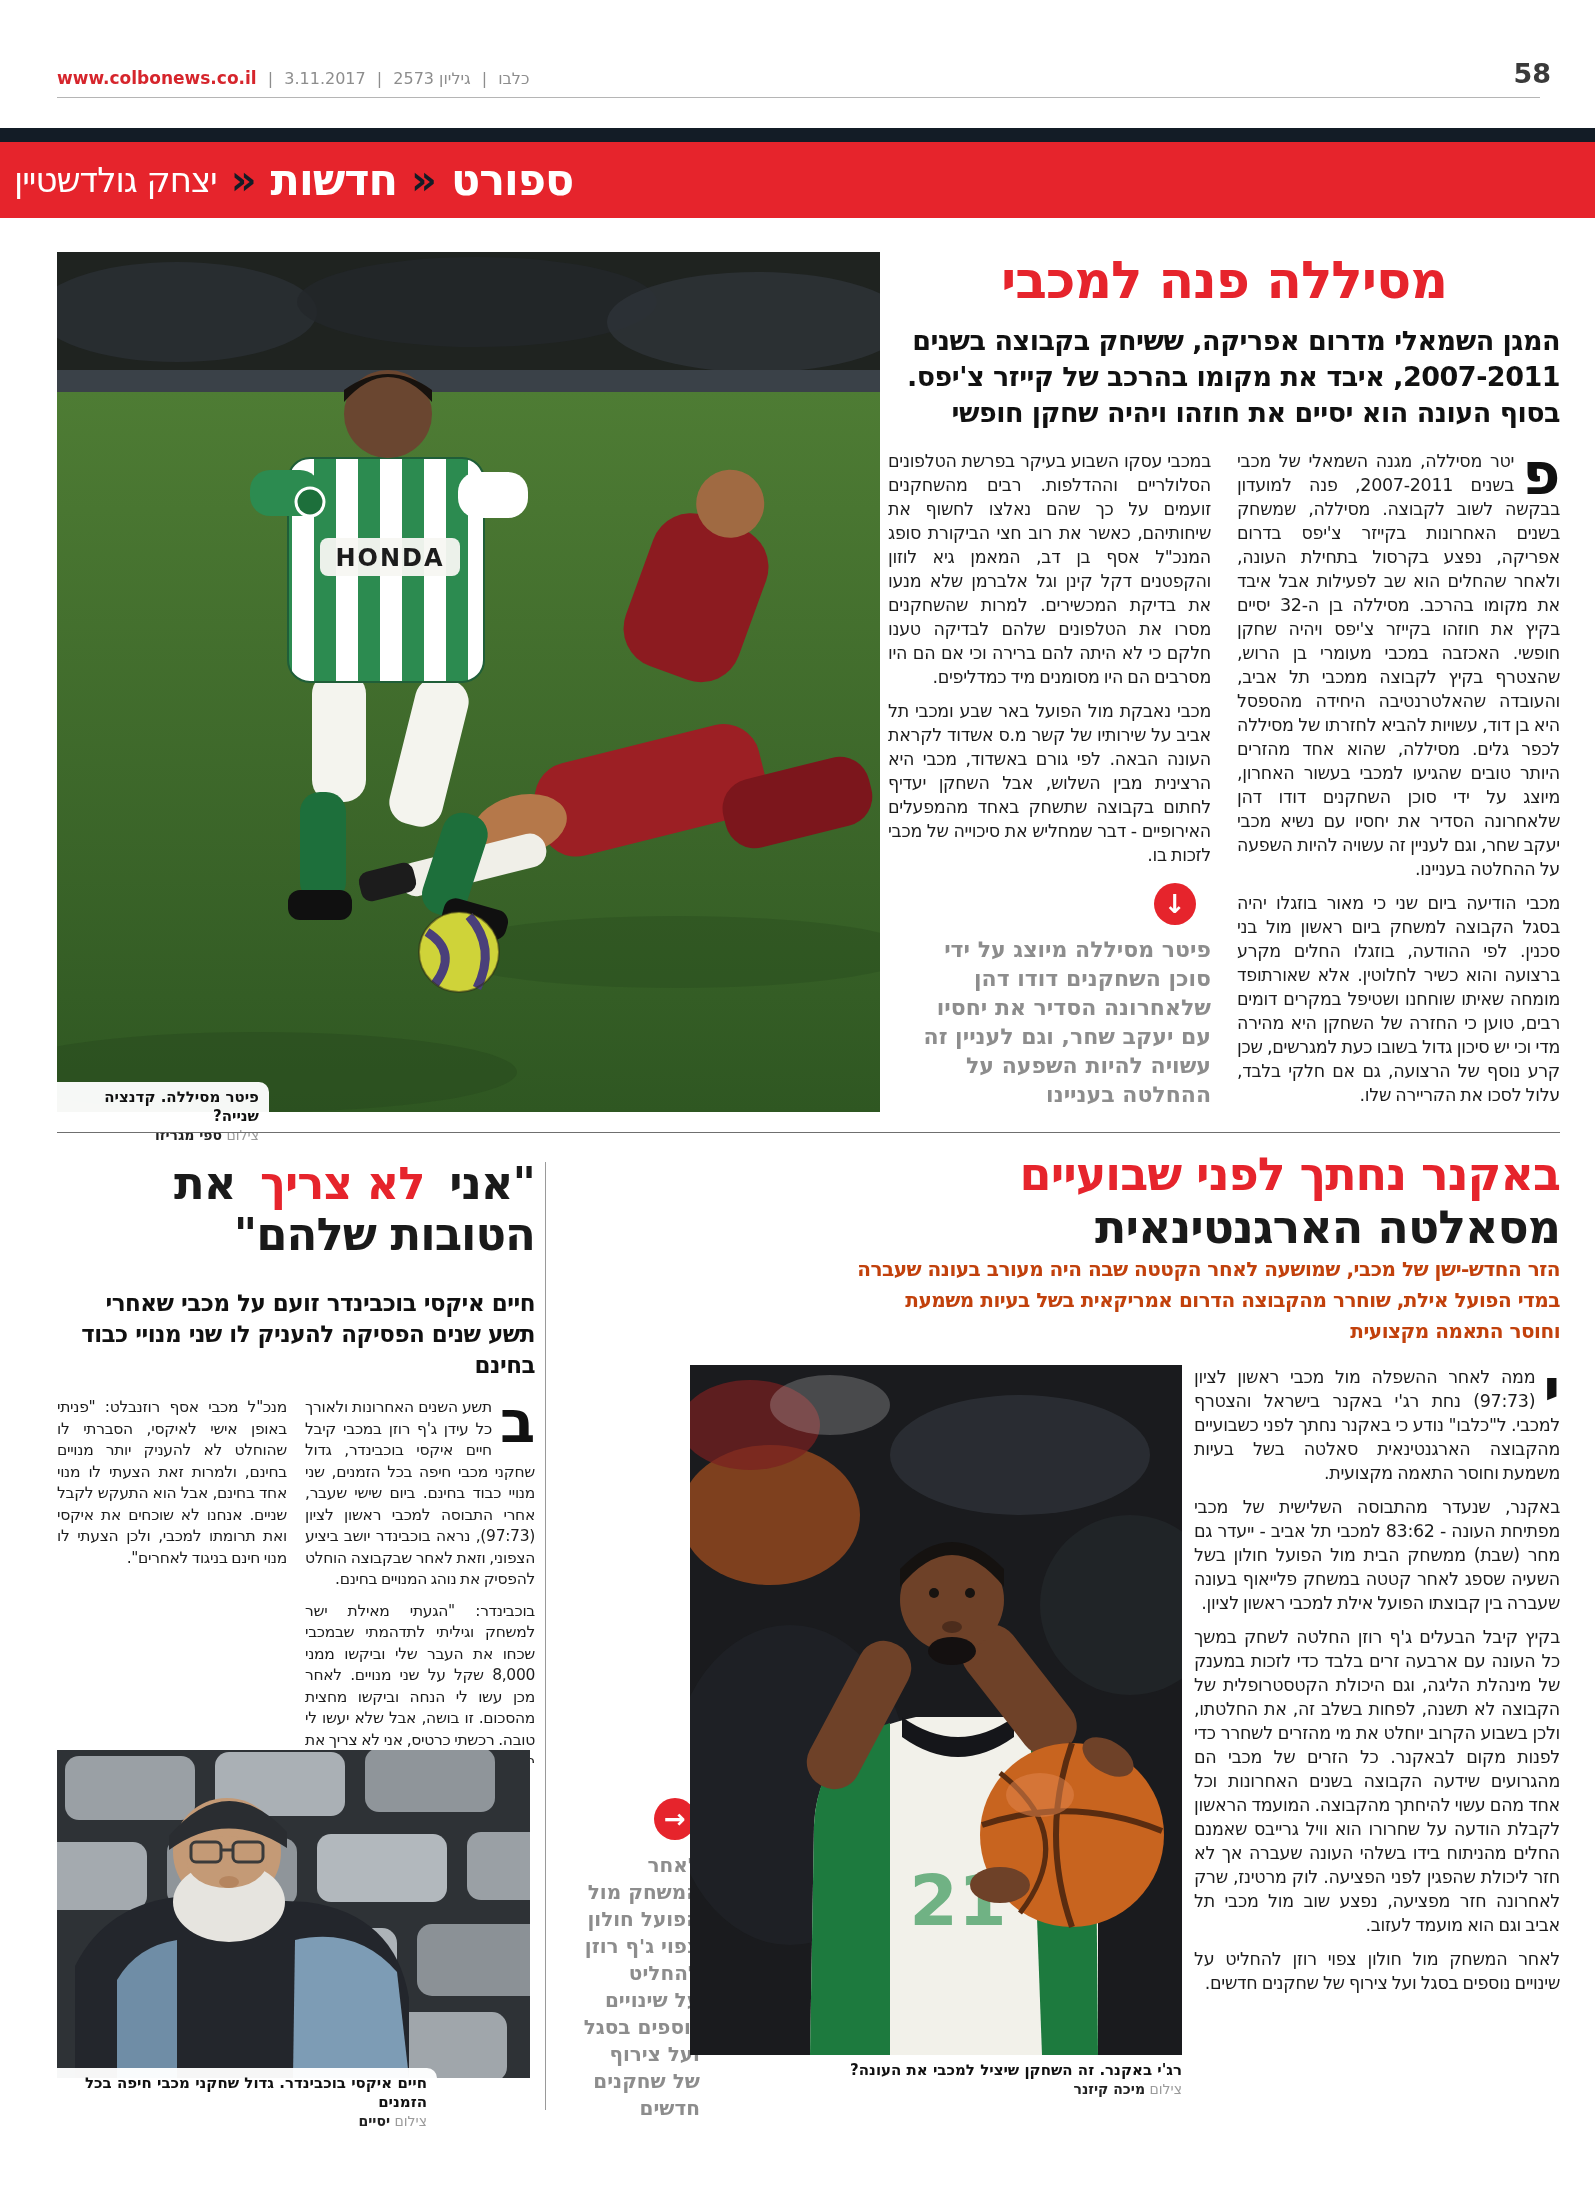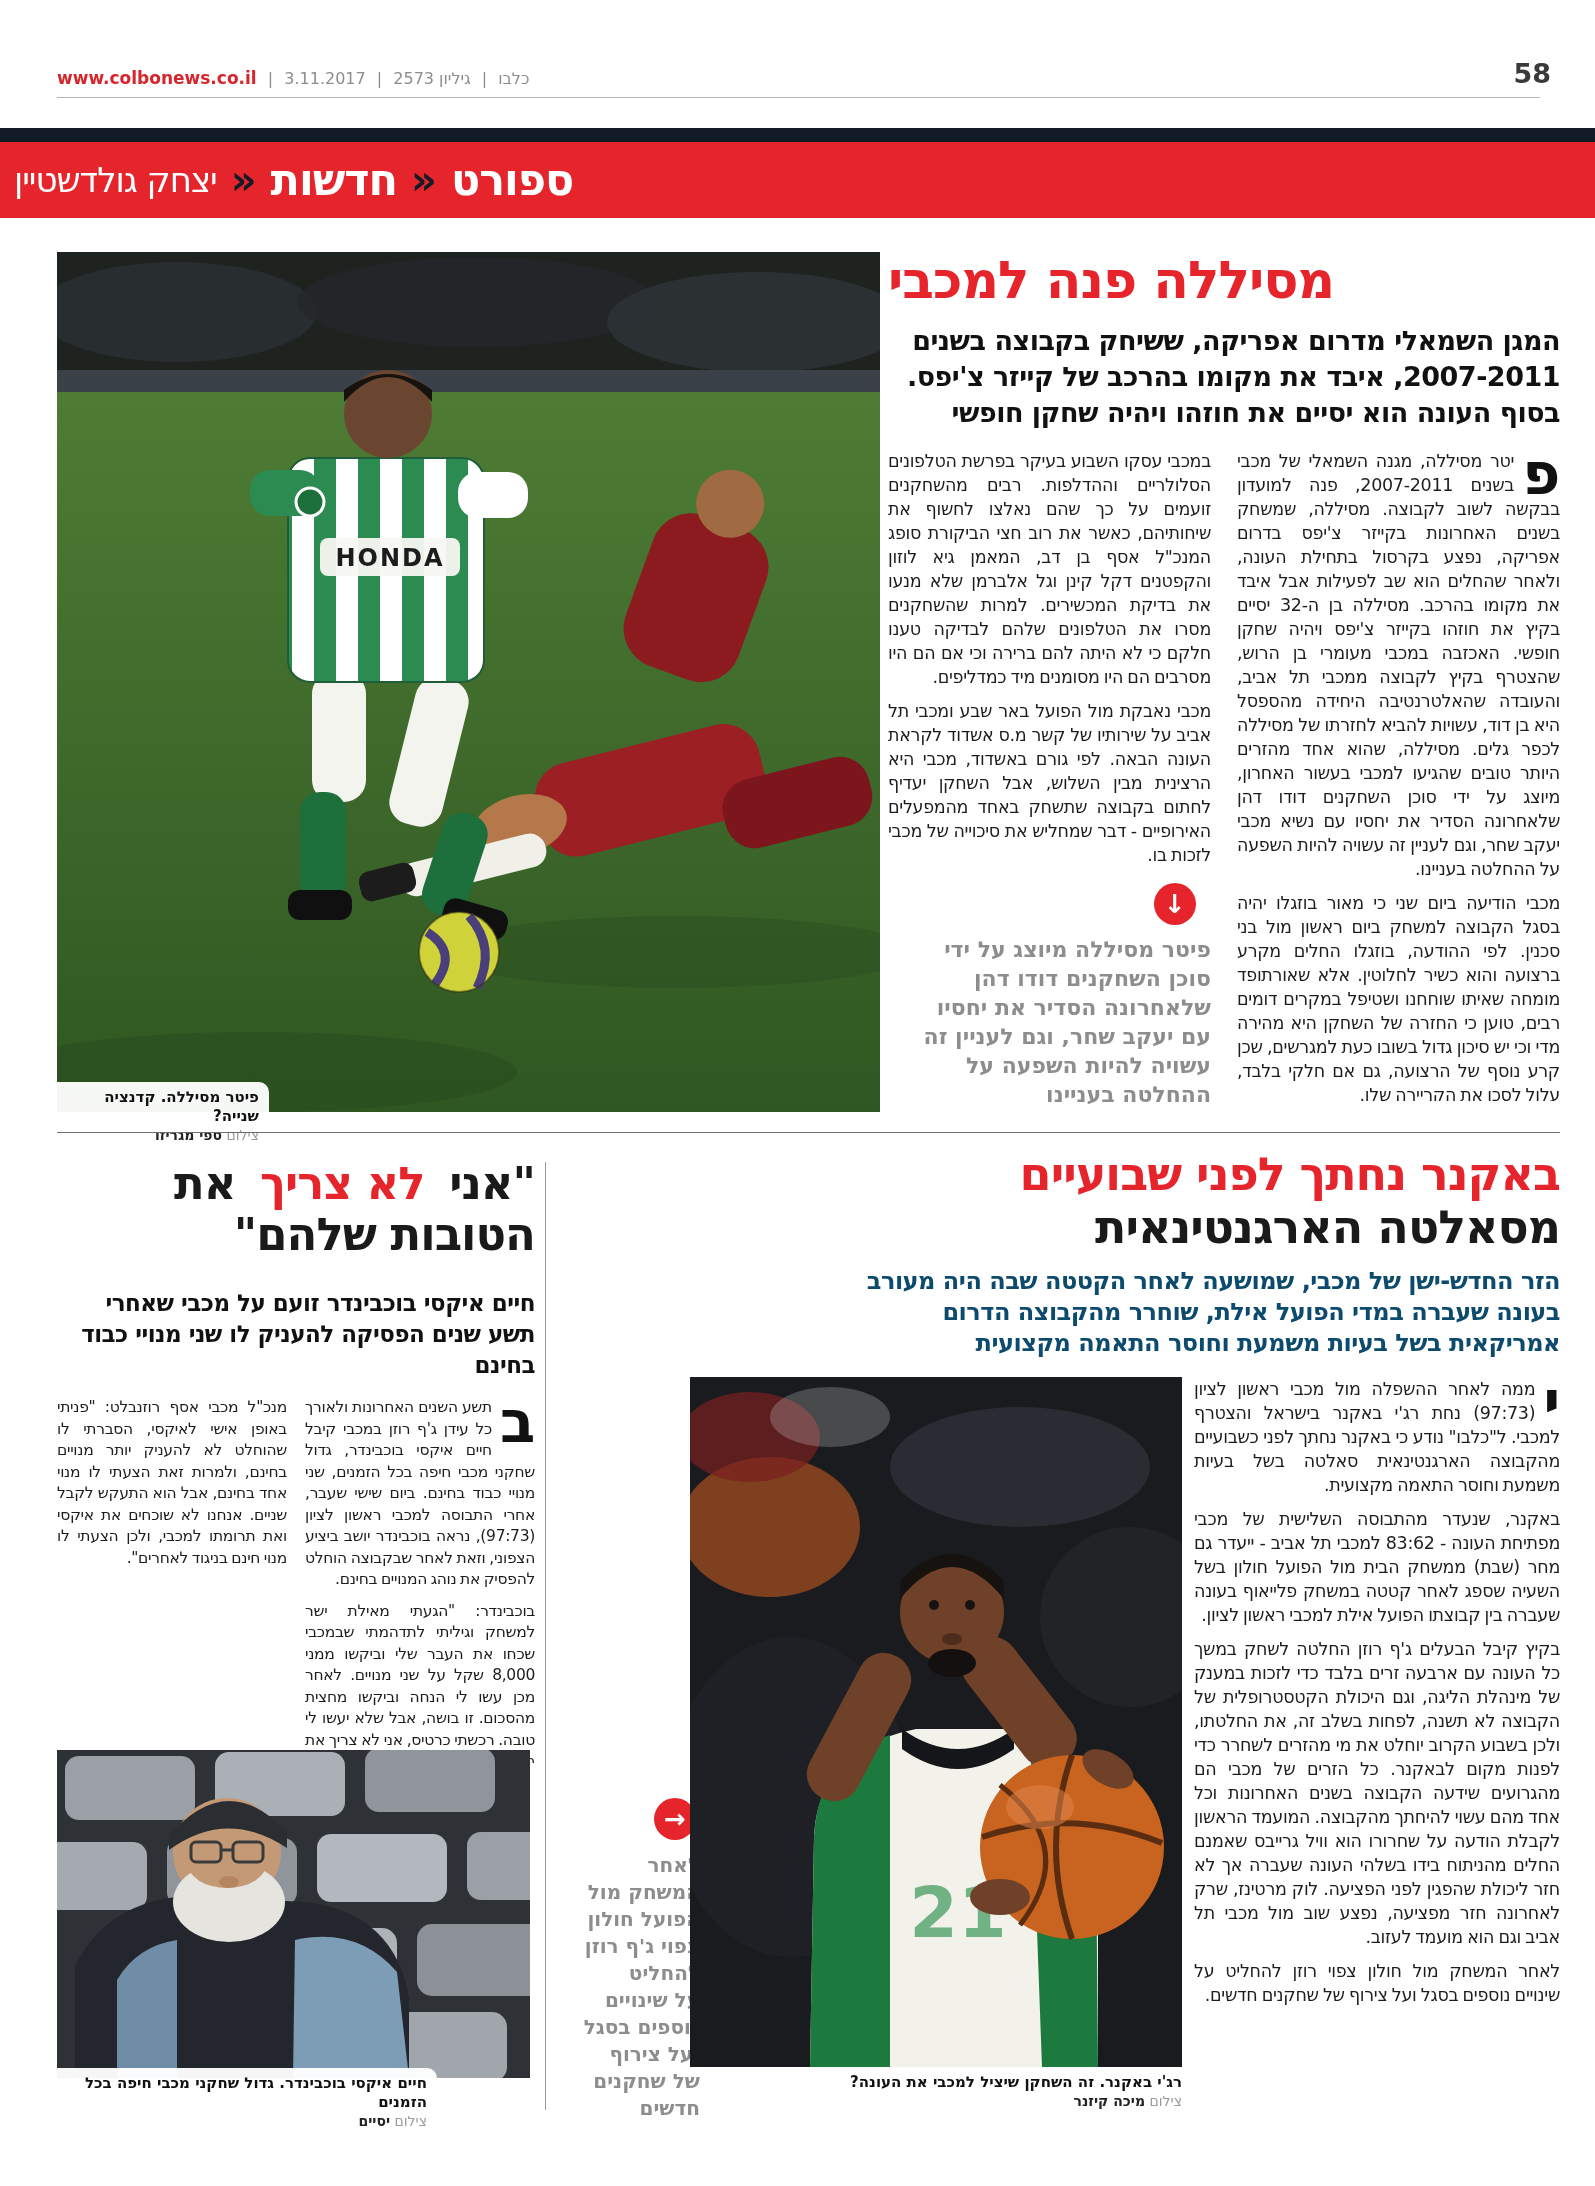--- a/index.html
+++ b/index.html
@@ -29,21 +29,21 @@
   .hl-black { color:#1a1a1a; }
   .bodycol { text-align: justify; color:#1d1d1d; letter-spacing:-0.3px; word-spacing:-1px; }
   .bodycol p { margin-bottom: 10px; }
   .dropcap { float: right; font-size:58px; line-height:46px; font-weight:bold; color:#111;
              margin-left:8px; margin-top:2px; }
   .pullquote-text { color:#8d8d8d; font-weight:bold; white-space:pre-line; text-align:right; }
   .qcircle { width:42px; height:42px; border-radius:50%; background:#e6242c; color:#fff;
              display:flex; align-items:center; justify-content:center; font-size:26px; font-weight:bold; }
   
   .art1 { position:absolute; right:35px; top:252px; width:672px; }
-  .art1 h1 { font-size:52px; line-height:57px; font-weight:bold; text-align:left; letter-spacing:-1px; }
+  .art1 h1 { font-size:52px; line-height:57px; font-weight:bold; text-align:center; letter-spacing:-1px; }
   .art1 .subtitle { margin-top:14px; font-size:27px; line-height:36px; font-weight:bold;
                     color:#111; text-align:right; letter-spacing:-0.5px; }
   .art1 .cols { margin-top:18px; display:flex; gap:26px; }
   .art1 .col { width:323px; font-size:17.5px; line-height:24px; }
   .art1 .col-r { height:652px; overflow:hidden; }
   .art1 .col-l-text { height:412px; overflow:hidden; }
   .art1 .pq1 { margin-top:22px; }
   .art1 .pq1 .qcircle { margin:0 15px 10px auto; }
   .art1 .pq1 .pullquote-text { font-size:22px; line-height:29px; }
   
@@ -68,21 +68,21 @@
   .art2 .col { width:230px; font-size:15.5px; line-height:21.5px; height:366px; overflow:hidden; }
   .photo2 { position:absolute; left:57px; top:1750px; width:473px; height:328px; overflow:hidden; }
   .cap2 { left:45px; top:2068px; width:392px; border-radius:10px; }
   
   .pq2 { position:absolute; left:556px; top:1798px; width:144px; direction:rtl; }
   .pq2 .qcircle { margin:0 4px 12px auto; }
   .pq2 .pullquote-text { font-size:20px; line-height:27px; }
   
   .art3 { position:absolute; right:35px; top:1148px; width:872px; }
   .art3 h1 { font-size:46px; line-height:53px; font-weight:bold; text-align:right; letter-spacing:-1px; }
-  .art3 .subtitle { margin-top:12px; font-size:24px; line-height:31px; font-weight:bold; color:#0c4a6e;
+  .art3 .subtitle { margin-top:0; font-size:20px; line-height:31px; font-weight:bold; color:#c2410c;
                     text-align:right; width:710px; letter-spacing:-0.5px; }
   .art3 .flexrow { margin-top:18px; display:flex; gap:12px; }
   .art3 .photo3wrap { width:492px; }
   .photo3 { width:492px; height:690px; overflow:hidden; }
   .art3 .cap3 { margin-top:6px; text-align:right; }
   .art3 .col { width:366px; font-size:17.5px; line-height:24px; height:758px; overflow:hidden; }
   svg { display:block; }
 </style>
 </head>
 <body>

